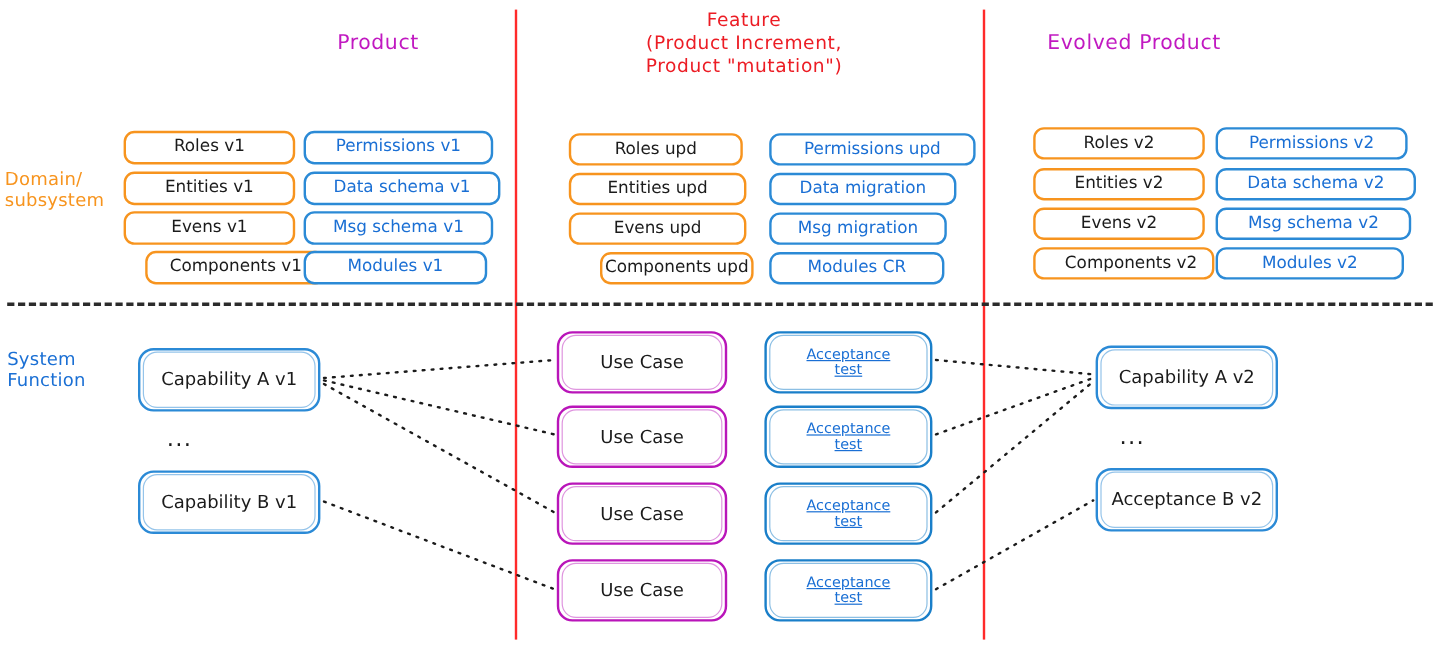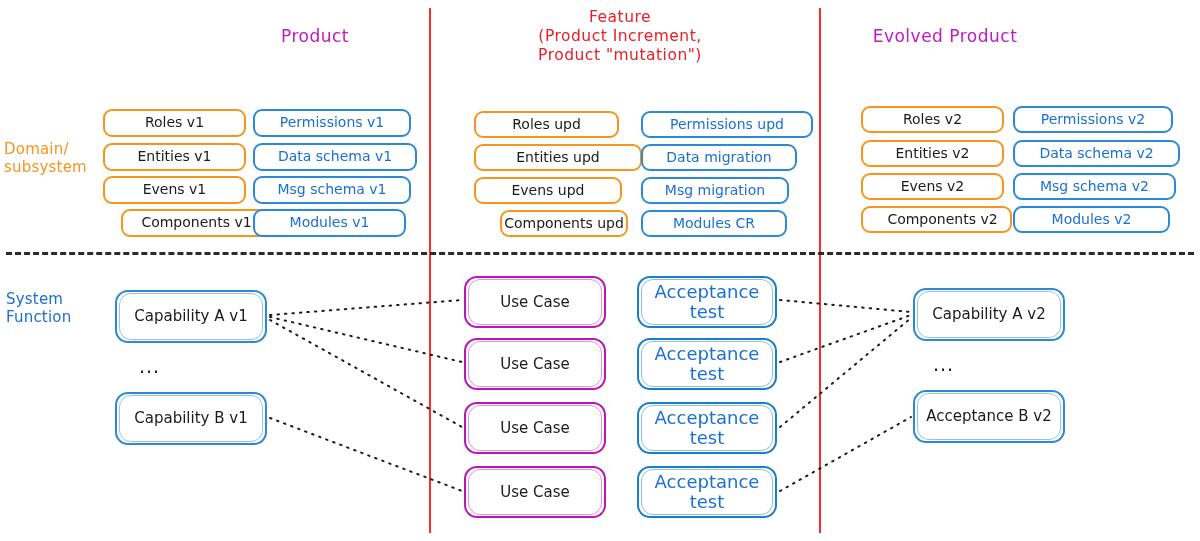--- a/index.html
+++ b/index.html
@@ -91,21 +91,21 @@
     border-width: 2px;
     border-radius: 9px;
     background: #ffffff;
     font-family: "DejaVu Sans", sans-serif;
     line-height: 1.12;
     white-space: pre-line;
   }
   .node.small  { font-size: 14px; }
   .node.cap    { font-size: 15px; }
   .node.uc     { font-size: 15px; }
-  .node.at     { font-size: 18px; }
+  .node.at     { font-size: 12px; text-decoration: underline; }
 
   .skin-orange { border-color: #f7941e; color: #1b1b1b; }
   .skin-blue   { border-color: #2b8ad6; color: #1a6fd4; }
   .skin-capability { border-color: #2b8ad6; color: #1b1b1b; border-width: 2.5px; border-radius: 13px; }
   .skin-usecase    { border-color: #b915b9; color: #1b1b1b; border-width: 2.5px; border-radius: 13px; }
   .skin-acctest    { border-color: #1a7fc9; color: #1a6fd4; border-width: 2.5px; border-radius: 13px; }
 
   
   .node.cap::after,
   .node.uc::after,
@@ -162,21 +162,21 @@
   <div class="node small skin-orange" style="left:103px;top:143px;width:143px;height:28px;">Entities v1</div>
   <div class="node small skin-orange" style="left:103px;top:176px;width:143px;height:28px;">Evens v1</div>
   <div class="node small skin-orange" style="left:103px;top:209px;width:151px;height:28px;margin-left:18px;">Components v1</div>
 
   <div class="node small skin-blue" style="left:253px;top:109px;width:158px;height:28px;">Permissions v1</div>
   <div class="node small skin-blue" style="left:253px;top:143px;width:164px;height:28px;">Data schema v1</div>
   <div class="node small skin-blue" style="left:253px;top:176px;width:158px;height:28px;">Msg schema v1</div>
   <div class="node small skin-blue" style="left:253px;top:209px;width:153px;height:28px;">Modules v1</div>
 
   <div class="node small skin-orange" style="left:474px;top:111px;width:145px;height:27px;">Roles upd</div>
-  <div class="node small skin-orange" style="left:474px;top:144px;width:168px;height:27px;">Entities upd</div>
+  <div class="node small skin-orange" style="left:474px;top:144px;width:148px;height:27px;">Entities upd</div>
   <div class="node small skin-orange" style="left:474px;top:177px;width:148px;height:27px;">Evens upd</div>
   <div class="node small skin-orange" style="left:474px;top:210px;width:128px;height:27px;margin-left:26px;">Components upd</div>
 
   <div class="node small skin-blue" style="left:641px;top:111px;width:172px;height:27px;">Permissions upd</div>
   <div class="node small skin-blue" style="left:641px;top:144px;width:156px;height:27px;">Data migration</div>
   <div class="node small skin-blue" style="left:641px;top:177px;width:148px;height:27px;">Msg migration</div>
   <div class="node small skin-blue" style="left:641px;top:210px;width:146px;height:27px;">Modules CR</div>
 
   <div class="node small skin-orange" style="left:861px;top:106px;width:143px;height:27px;">Roles v2</div>
   <div class="node small skin-orange" style="left:861px;top:140px;width:143px;height:27px;">Entities v2</div>

